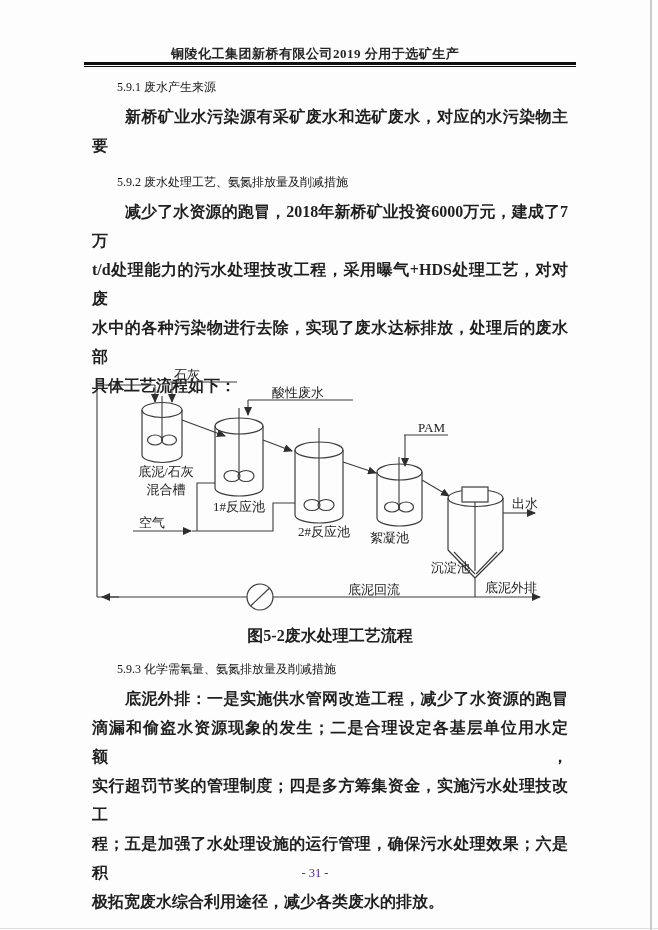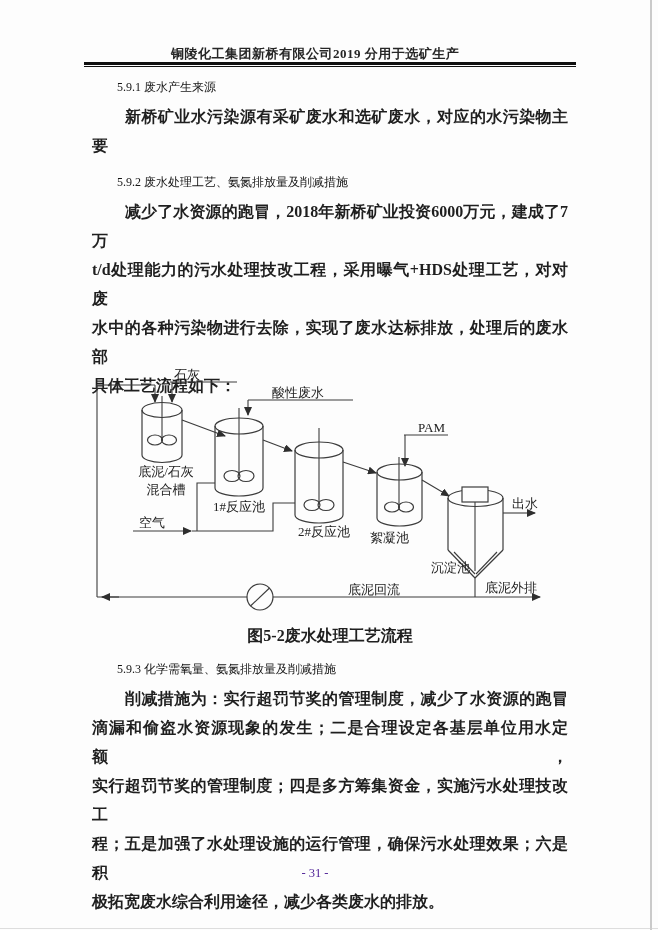--- a/index.html
+++ b/index.html
@@ -165,21 +165,21 @@
       <circle class="tank wht" cx="175" cy="239" r="13"></circle>
       <line class="ln" x1="165.5" y1="248" x2="184.5" y2="230"></line>
     </svg>
   </div>
 
   <div class="figcap">图5-2废水处理工艺流程</div>
 
   <div class="col" style="top:655px;">
     <h3 class="sec">5.9.3 化学需氧量、氨氮排放量及削减措施</h3>
     <div class="para">
-        <div class="jline first">削减措施为：实行超罚节奖的管理制度，减少了水资源的跑冒</div>
+        <div class="jline first">底泥外排：一是实施供水管网改造工程，减少了水资源的跑冒</div>
         <div class="jline">滴漏和偷盗水资源现象的发生；二是合理设定各基层单位用水定额，</div>
         <div class="jline">实行超罚节奖的管理制度；四是多方筹集资金，实施污水处理技改工</div>
         <div class="jline">程；五是加强了水处理设施的运行管理，确保污水处理效果；六是积</div>
         <div class="jline last">极拓宽废水综合利用途径，减少各类废水的排放。</div>
       </div>
   </div>
 
   <div class="pagenum">- 31 -</div>
 
   <div class="scan-edge-right"></div>

